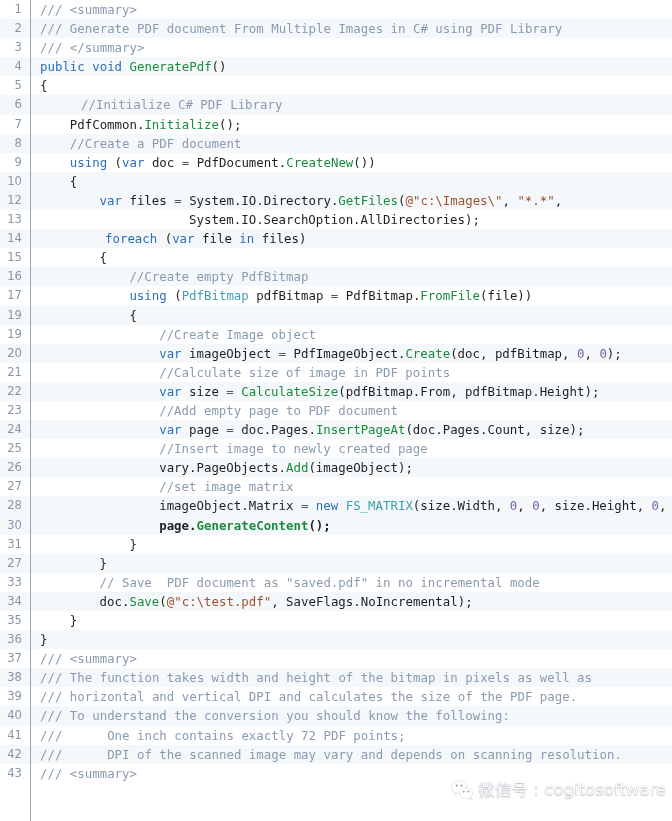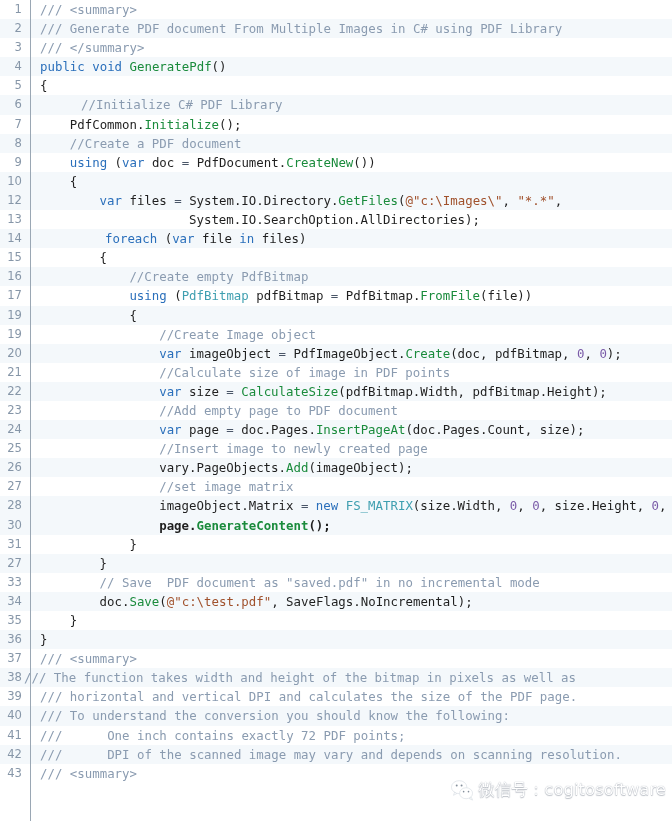--- a/index.html
+++ b/index.html
@@ -118,36 +118,36 @@
       <div class="ln-row alt"><span class="ln-num">12</span><span class="ln-code" style="left: 99.6px;"><span class="t-kw">var</span><span class="t-plain"> files </span><span class="t-op">= </span><span class="t-plain">System.IO.Directory</span><span class="t-punc">.</span><span class="t-fn">GetFiles</span><span class="t-punc">(</span><span class="t-str">@"c:\Images\"</span><span class="t-punc">, </span><span class="t-str">"*.*"</span><span class="t-punc">,</span></span></div>
       <div class="ln-row"><span class="ln-num">13</span><span class="ln-code" style="left: 189px;"><span class="t-plain">System.IO.SearchOption.AllDirectories</span><span class="t-punc">);</span></span></div>
       <div class="ln-row alt"><span class="ln-num">14</span><span class="ln-code" style="left: 105px;"><span class="t-kw">foreach </span><span class="t-punc">(</span><span class="t-kw">var</span><span class="t-plain"> file </span><span class="t-kw">in</span><span class="t-plain"> files</span><span class="t-punc">)</span></span></div>
       <div class="ln-row"><span class="ln-num">15</span><span class="ln-code" style="left: 99.6px;"><span class="t-punc">{</span></span></div>
       <div class="ln-row alt"><span class="ln-num">16</span><span class="ln-code" style="left: 129.4px;"><span class="t-cmt">//Create empty PdfBitmap</span></span></div>
       <div class="ln-row"><span class="ln-num">17</span><span class="ln-code" style="left: 129.4px;"><span class="t-kw">using </span><span class="t-punc">(</span><span class="t-type">PdfBitmap</span><span class="t-plain"> pdfBitmap </span><span class="t-op">= </span><span class="t-plain">PdfBitmap</span><span class="t-punc">.</span><span class="t-fn">FromFile</span><span class="t-punc">(file))</span></span></div>
       <div class="ln-row alt"><span class="ln-num">19</span><span class="ln-code" style="left: 129.4px;"><span class="t-punc">{</span></span></div>
       <div class="ln-row"><span class="ln-num">19</span><span class="ln-code" style="left: 159.2px;"><span class="t-cmt">//Create Image object</span></span></div>
       <div class="ln-row alt"><span class="ln-num">20</span><span class="ln-code" style="left: 159.2px;"><span class="t-kw">var</span><span class="t-plain"> imageObject </span><span class="t-op">= </span><span class="t-plain">PdfImageObject</span><span class="t-punc">.</span><span class="t-fn">Create</span><span class="t-punc">(doc, pdfBitmap, </span><span class="t-num">0</span><span class="t-punc">, </span><span class="t-num">0</span><span class="t-punc">);</span></span></div>
       <div class="ln-row"><span class="ln-num">21</span><span class="ln-code" style="left: 159.2px;"><span class="t-cmt">//Calculate size of image in PDF points</span></span></div>
-      <div class="ln-row alt"><span class="ln-num">22</span><span class="ln-code" style="left: 159.2px;"><span class="t-kw">var</span><span class="t-plain"> size </span><span class="t-op">= </span><span class="t-fn">CalculateSize</span><span class="t-punc">(pdfBitmap.Width, pdfBitmap.Height);</span></span></div>
+      <div class="ln-row alt"><span class="ln-num">22</span><span class="ln-code" style="left: 159.2px;"><span class="t-kw">var</span><span class="t-plain"> size </span><span class="t-op">= </span><span class="t-fn">CalculateSize</span><span class="t-punc">(pdfBitmap.From, pdfBitmap.Height);</span></span></div>
       <div class="ln-row"><span class="ln-num">23</span><span class="ln-code" style="left: 159.2px;"><span class="t-cmt">//Add empty page to PDF document</span></span></div>
       <div class="ln-row alt"><span class="ln-num">24</span><span class="ln-code" style="left: 159.2px;"><span class="t-kw">var</span><span class="t-plain"> page </span><span class="t-op">= </span><span class="t-plain">doc.Pages</span><span class="t-punc">.</span><span class="t-fn">InsertPageAt</span><span class="t-punc">(doc.Pages.Count, size);</span></span></div>
       <div class="ln-row"><span class="ln-num">25</span><span class="ln-code" style="left: 159.2px;"><span class="t-cmt">//Insert image to newly created page</span></span></div>
       <div class="ln-row alt"><span class="ln-num">26</span><span class="ln-code" style="left: 159.2px;"><span class="t-plain">vary.PageObjects</span><span class="t-punc">.</span><span class="t-fn">Add</span><span class="t-punc">(imageObject);</span></span></div>
       <div class="ln-row"><span class="ln-num">27</span><span class="ln-code" style="left: 159.2px;"><span class="t-cmt">//set image matrix</span></span></div>
       <div class="ln-row alt"><span class="ln-num">28</span><span class="ln-code" style="left: 159.2px;"><span class="t-plain">imageObject.Matrix </span><span class="t-op">= </span><span class="t-kw">new </span><span class="t-type">FS_MATRIX</span><span class="t-punc">(size.Width, </span><span class="t-num">0</span><span class="t-punc">, </span><span class="t-num">0</span><span class="t-punc">, size.Height, </span><span class="t-num">0</span><span class="t-punc">, </span></span></div>
       <div class="ln-row alt"><span class="ln-num">30</span><span class="ln-code" style="left: 159.2px; font-weight: bold;"><span class="t-plain">page</span><span class="t-punc">.</span><span class="t-fn">GenerateContent</span><span class="t-punc">();</span></span></div>
       <div class="ln-row"><span class="ln-num">31</span><span class="ln-code" style="left: 129.4px;"><span class="t-punc">}</span></span></div>
       <div class="ln-row alt"><span class="ln-num">27</span><span class="ln-code" style="left: 99.6px;"><span class="t-punc">}</span></span></div>
       <div class="ln-row"><span class="ln-num">33</span><span class="ln-code" style="left: 99.6px;"><span class="t-cmt">// Save  PDF document as "saved.pdf" in no incremental mode</span></span></div>
       <div class="ln-row alt"><span class="ln-num">34</span><span class="ln-code" style="left: 99.6px;"><span class="t-plain">doc</span><span class="t-punc">.</span><span class="t-fn">Save</span><span class="t-punc">(</span><span class="t-str">@"c:\test.pdf"</span><span class="t-punc">, SaveFlags.NoIncremental);</span></span></div>
       <div class="ln-row"><span class="ln-num">35</span><span class="ln-code" style="left: 69.8px;"><span class="t-punc">}</span></span></div>
       <div class="ln-row alt"><span class="ln-num">36</span><span class="ln-code" style="left: 40px;"><span class="t-punc">}</span></span></div>
       <div class="ln-row"><span class="ln-num">37</span><span class="ln-code" style="left: 40px;"><span class="t-xdoc">/// &lt;summary&gt;</span></span></div>
-      <div class="ln-row alt"><span class="ln-num">38</span><span class="ln-code" style="left: 24px;"><span class="t-xdoc">/// The function takes width and height of the bitmap in pixels as well as</span></span></div>
+      <div class="ln-row alt"><span class="ln-num">38</span><span class="ln-code" style="left: 40px;"><span class="t-xdoc">/// The function takes width and height of the bitmap in pixels as well as</span></span></div>
       <div class="ln-row"><span class="ln-num">39</span><span class="ln-code" style="left: 40px;"><span class="t-xdoc">/// horizontal and vertical DPI and calculates the size of the PDF page.</span></span></div>
       <div class="ln-row alt"><span class="ln-num">40</span><span class="ln-code" style="left: 40px;"><span class="t-xdoc">/// To understand the conversion you should know the following:</span></span></div>
       <div class="ln-row"><span class="ln-num">41</span><span class="ln-code" style="left: 40px;"><span class="t-xdoc">///      One inch contains exactly 72 PDF points;</span></span></div>
       <div class="ln-row alt"><span class="ln-num">42</span><span class="ln-code" style="left: 40px;"><span class="t-xdoc">///      DPI of the scanned image may vary and depends on scanning resolution.</span></span></div>
       <div class="ln-row"><span class="ln-num">43</span><span class="ln-code" style="left: 40px;"><span class="t-xdoc">/// &lt;summary&gt;</span></span></div>
     </div>
 
   <div id="watermark">
     <svg id="wm-logo" viewBox="0 0 64 64">
       <g fill="#ffffff" stroke="#c7cfd8" stroke-width="1.2">

